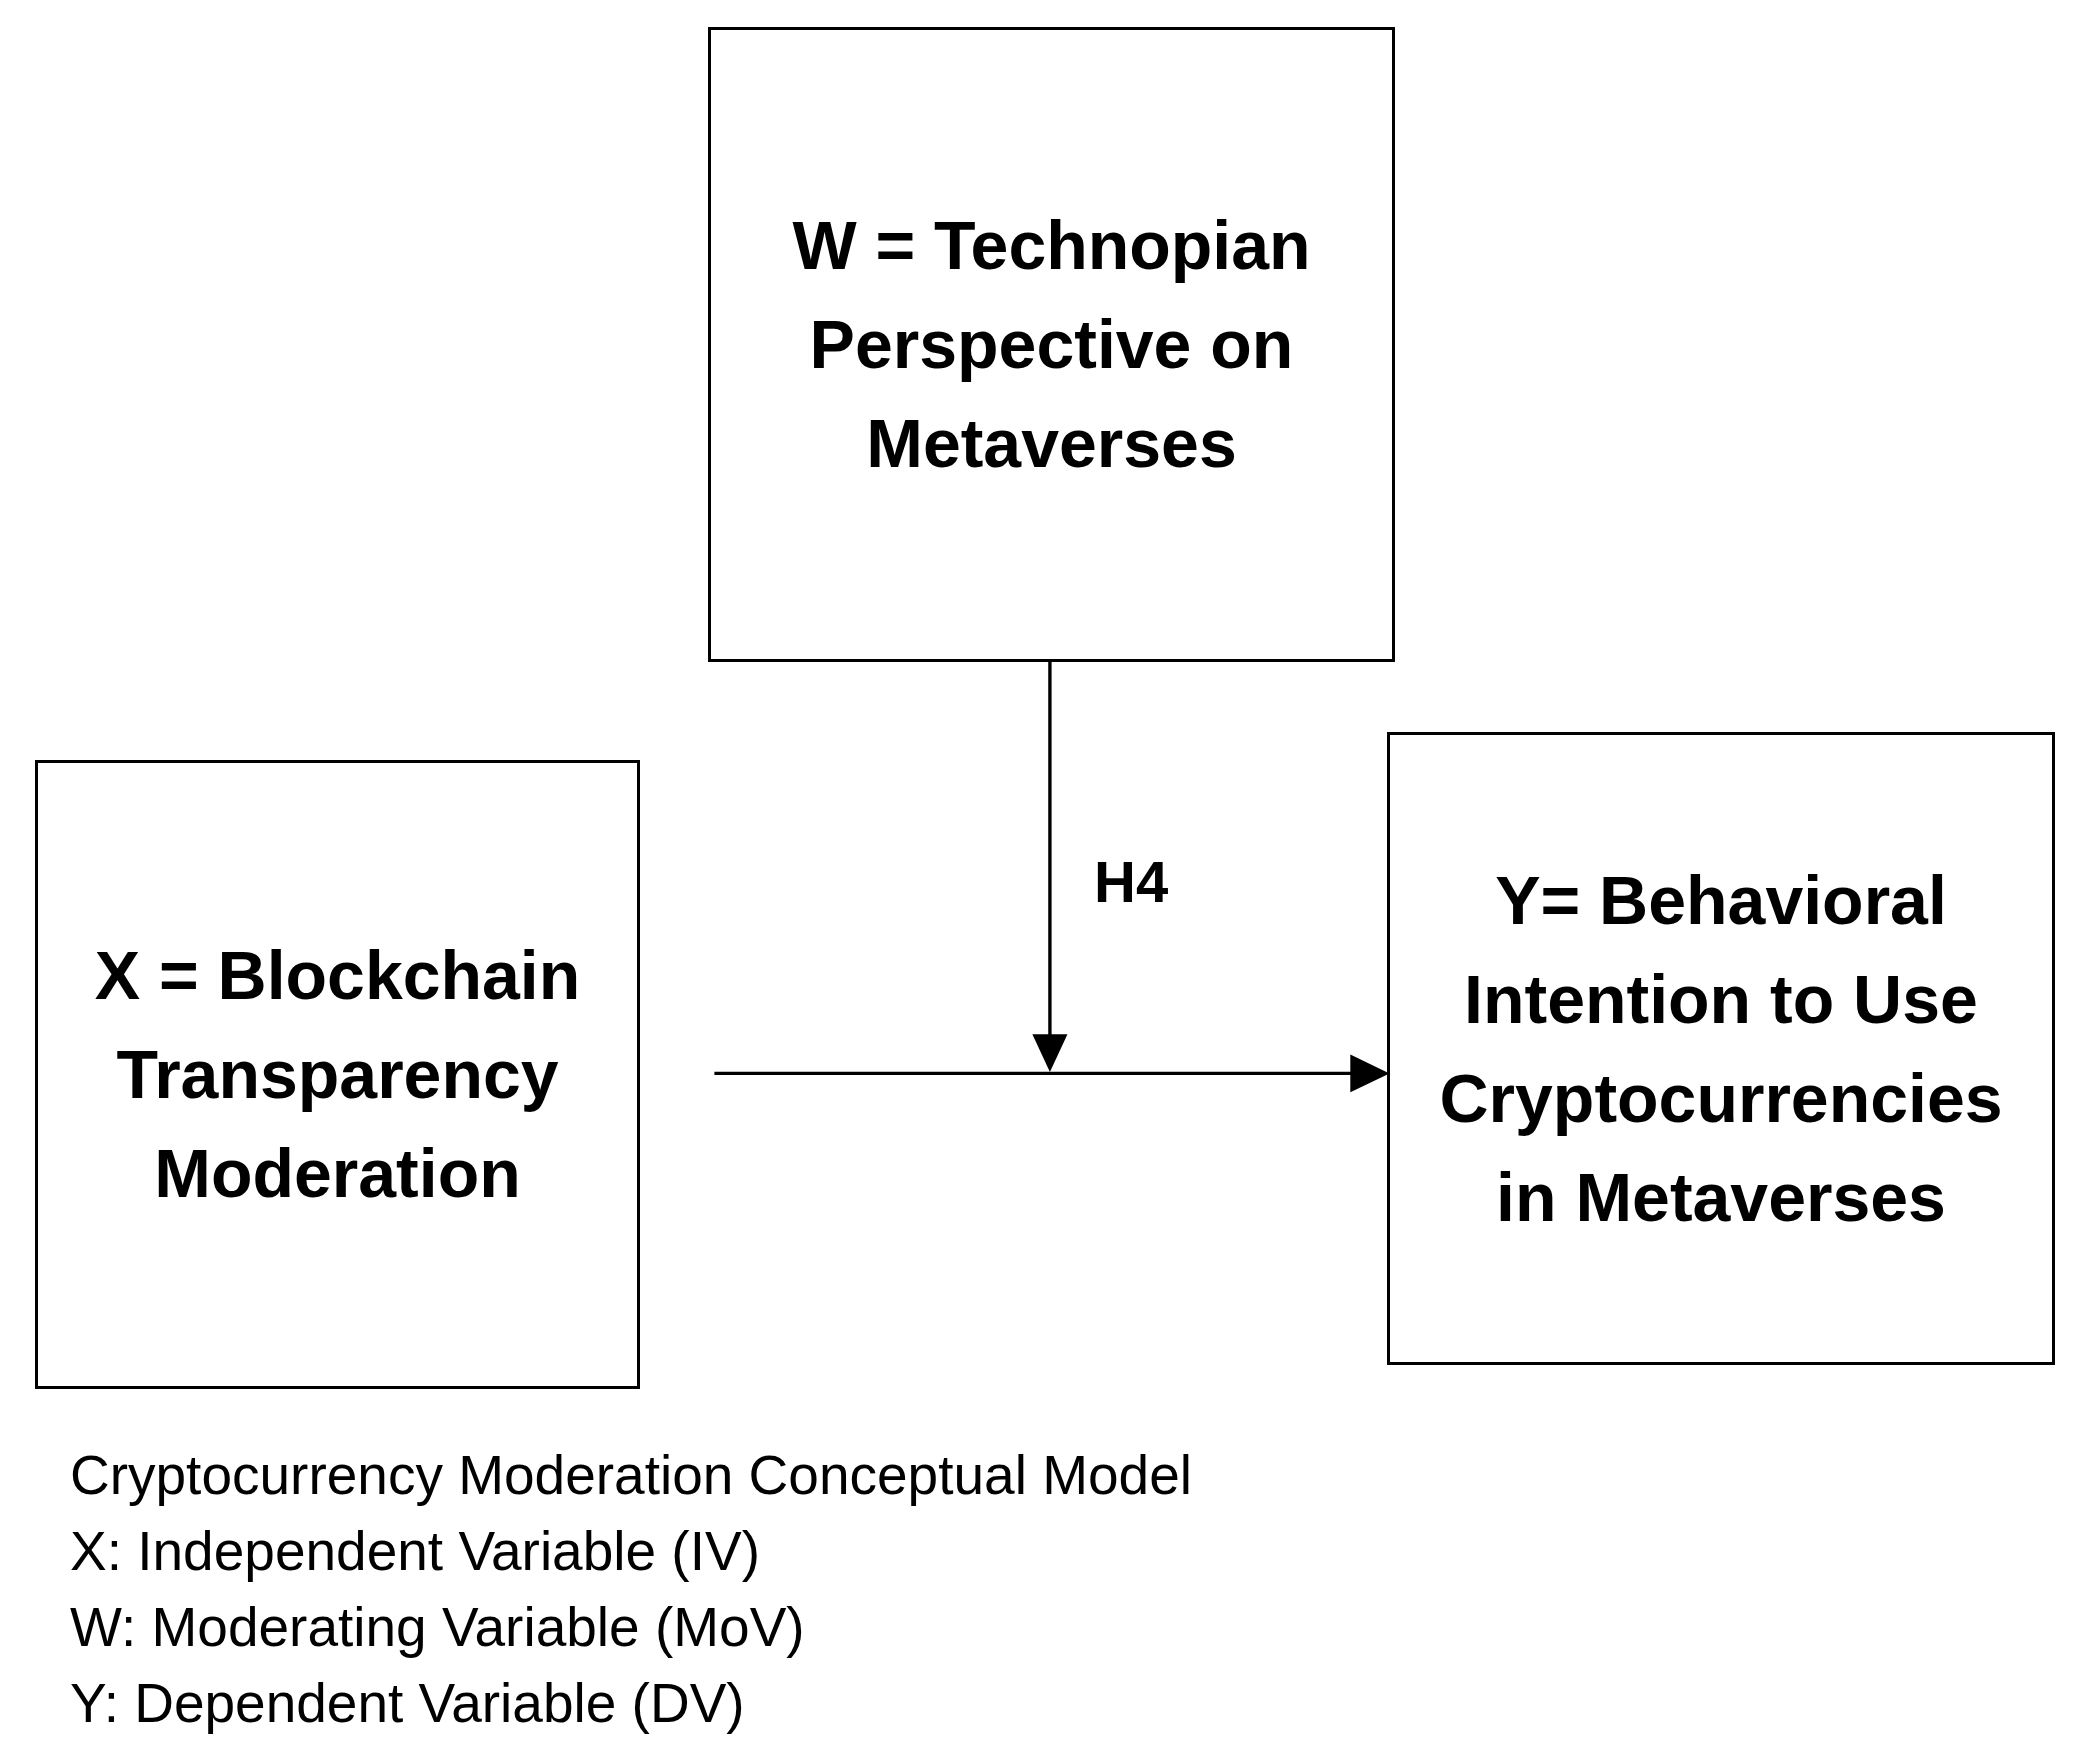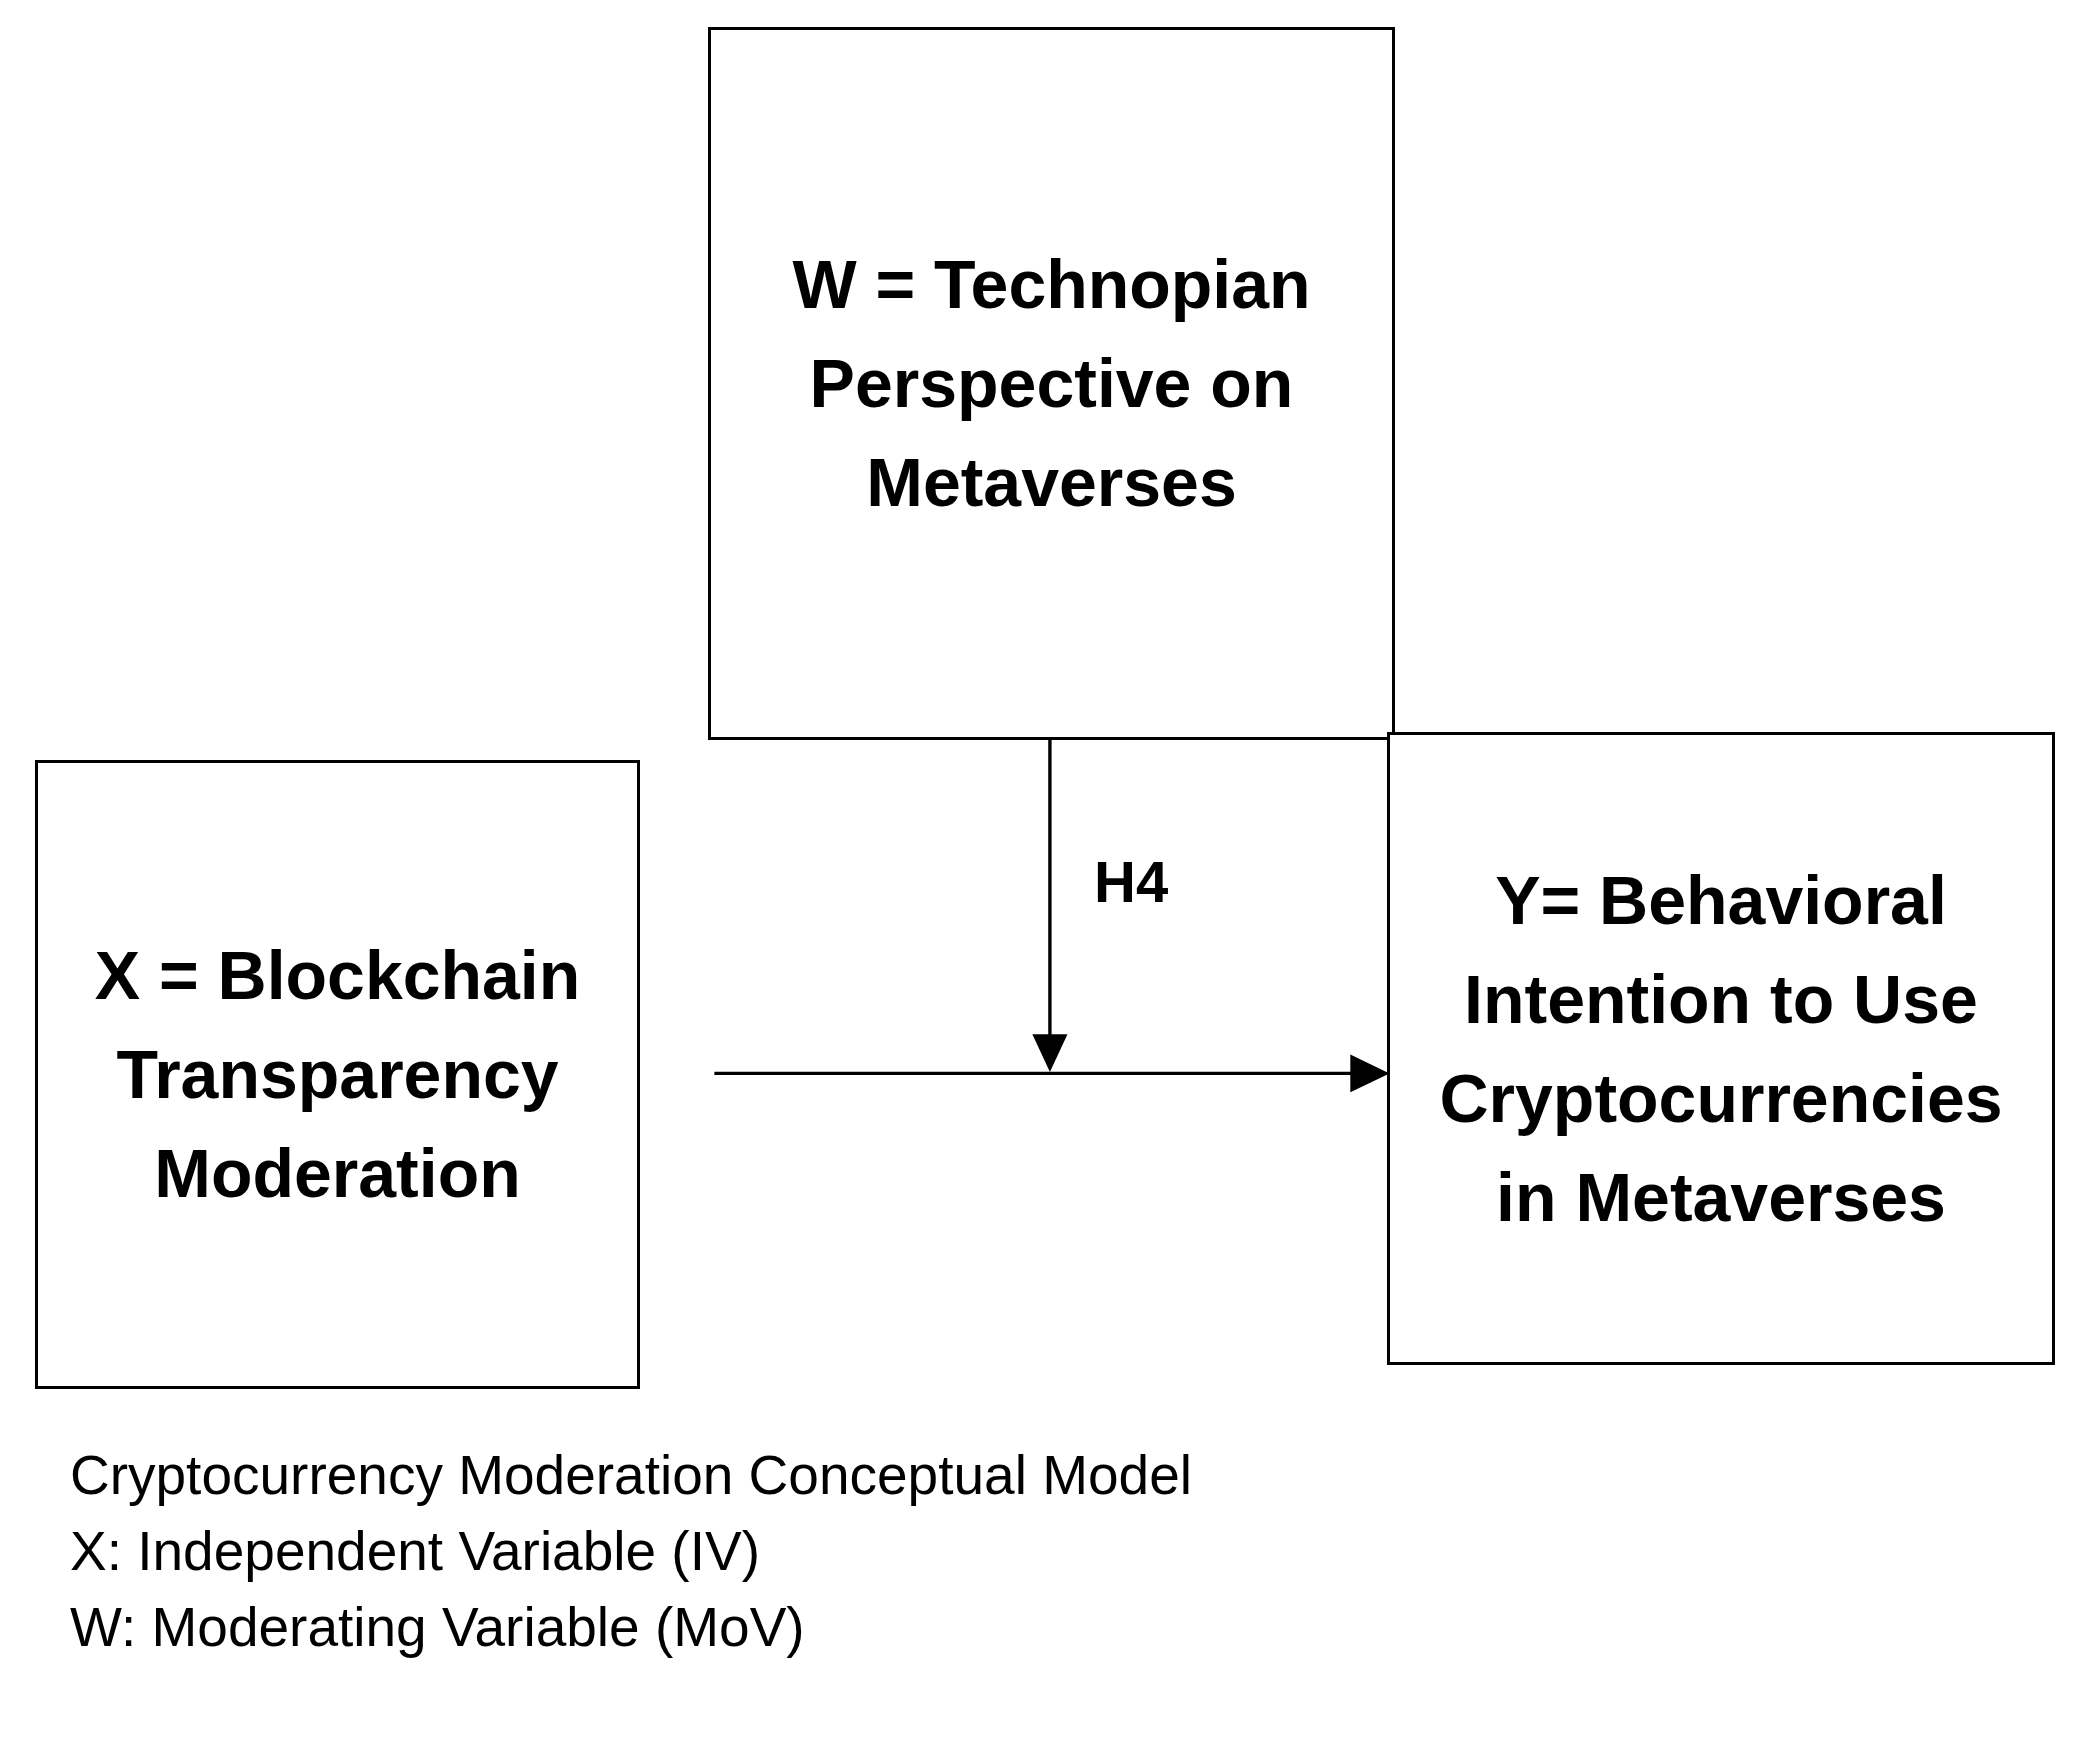--- a/index.html
+++ b/index.html
@@ -32,21 +32,21 @@
     flex-direction: column;
     justify-content: center;
     align-items: center;
     text-align: center;
     font-weight: bold;
     font-size: 68px;
     line-height: 99px;
     box-sizing: border-box;
   }
   .box span { display: block; white-space: nowrap; }
-  .box-w { left: 708px; top: 27px;   width: 687px; height: 713px; }
+  .box-w { left: 708px; top: 27px;   width: 687px; height: 635px; }
   .box-x { left: 35px;   top: 760px; width: 605px; height: 629px; }
   .box-y { left: 1387px; top: 732px; width: 668px;  height: 633px; }
   .h4-label {
     position: absolute;
     left: 1094px;
     top: 847px;
     font-weight: bold;
     font-size: 58px;
     line-height: 70px;
     white-space: nowrap;
@@ -93,16 +93,17 @@
     <span>Cryptocurrencies</span>
     <span>in Metaverses</span>
   </div>
 
   <div class="h4-label">H4</div>
 
   <div class="caption">
     <div>Cryptocurrency Moderation Conceptual Model</div>
     <div>X: Independent Variable (IV)</div>
     <div>W: Moderating Variable (MoV)</div>
+    <div>Y: Dependent Variable (DV)</div>
   </div>
 
 </div>
 
 
 </body></html>

